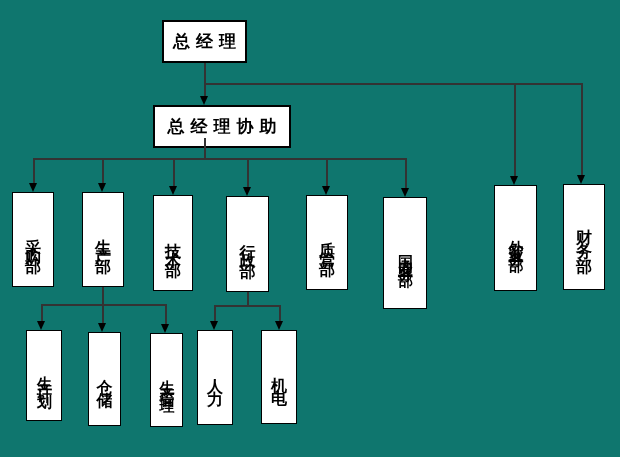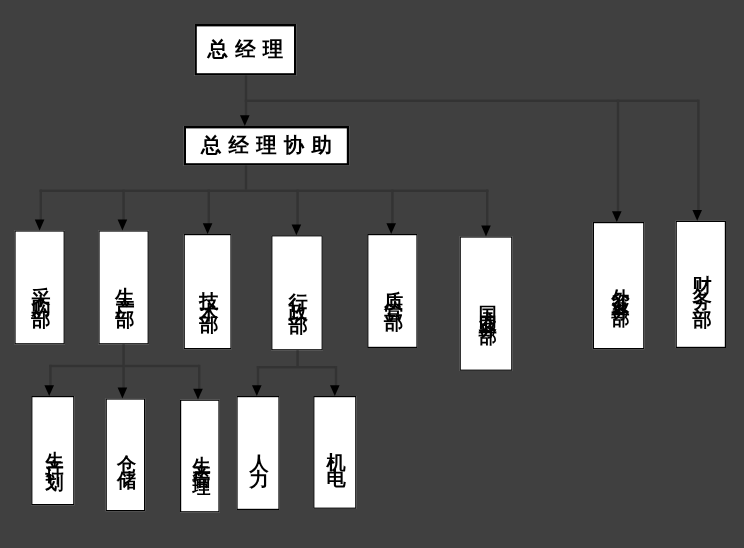--- a/index.html
+++ b/index.html
@@ -1,17 +1,17 @@
 <!DOCTYPE html>
 <html><head>
 <meta charset="utf-8">
 <style>
   html,body{margin:0;padding:0;background:#fff;}
   .stage{
-    position:relative;width:620px;height:457px;background:#404040;
+    position:relative;width:620px;height:457px;background:#0f766e;
     font-family:Liberation Serif, serif;overflow:hidden;
   }
   .node{
     position:absolute;box-sizing:border-box;border:2px solid #000;background:#fff;
     display:flex;align-items:center;justify-content:center;
     font-weight:bold;color:#000;
   }
   .node.thin{border-width:1.5px;}
   .hlabel{font-size:17px;letter-spacing:6px;padding-left:6px;white-space:nowrap;}
   .vlabel{
@@ -32,21 +32,21 @@
 </style>
 </head>
 <body>
 
 <div class="stage">
 
   <div class="node" style="left:162px;top:20px;width:85px;height:43px;">
     <span class="hlabel">总经理</span>
   </div>
 
-  <div class="node" style="left:153px;top:105px;width:138px;height:33px;">
+  <div class="node" style="left:153px;top:105px;width:138px;height:43px;">
     <span class="hlabel">总经理协助</span>
   </div>
 
   <div class="node thin v3" style="left:12px;top:192px;width:42px;height:95px;">
     <span class="vlabel">采购部</span>
   </div>
   <div class="node thin v3" style="left:82px;top:192px;width:42px;height:95px;">
     <span class="vlabel">生产部</span>
   </div>
   <div class="node thin v3" style="left:153px;top:195px;width:40px;height:96px;">

